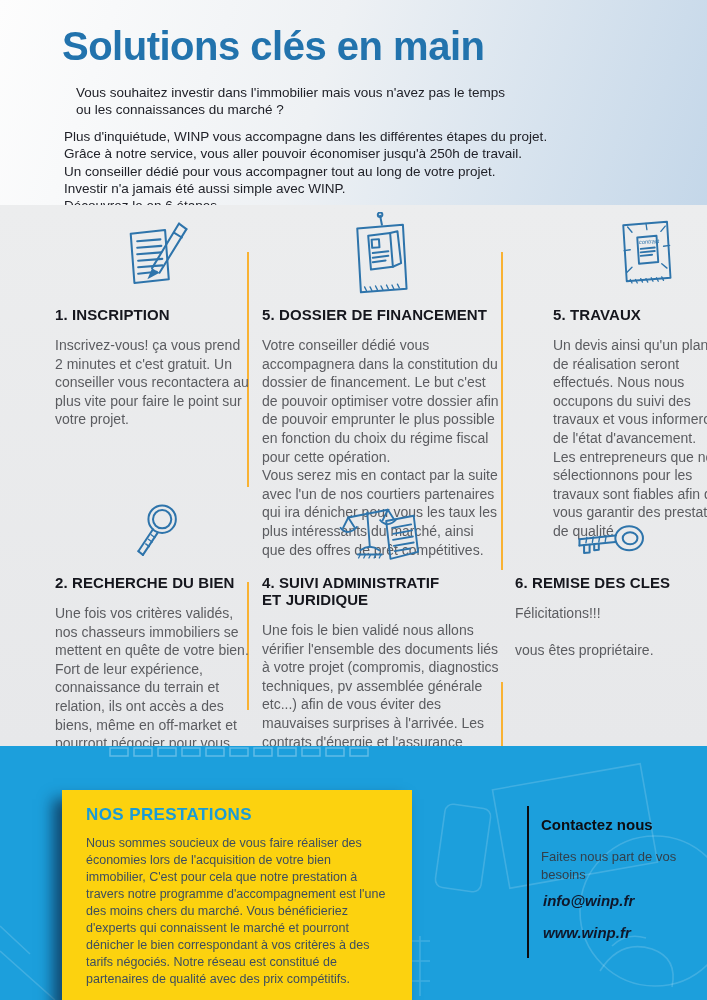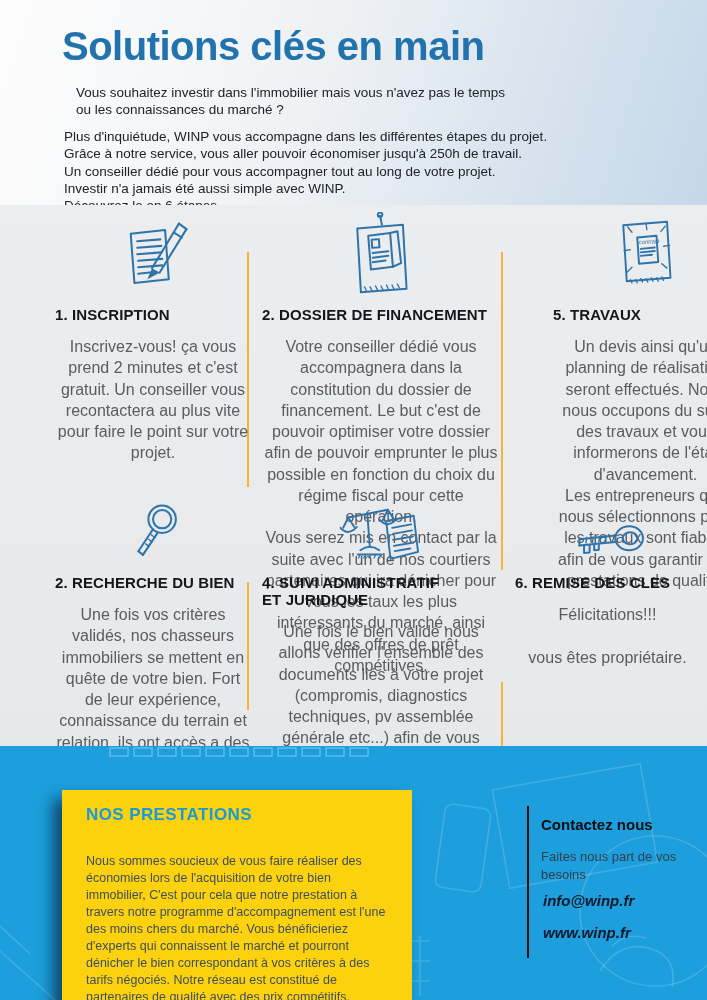--- a/index.html
+++ b/index.html
@@ -37,21 +37,21 @@
   .step-5{left:515px;top:7px;width:185px;margin-left:38px;}
   .step-2{left:55px;top:295px;width:196px;}
   .step-4{left:262px;top:295px;width:238px;}
   .step-6{left:515px;top:295px;width:185px;}
   .icon-wrap{display:flex;align-items:flex-end;justify-content:center;height:84px;margin-bottom:10px;}
   .row2 .icon-wrap{height:64px;}
   .step-title{
     margin:0 0 13px;font-size:15px;font-weight:bold;color:#15161d;
     white-space:pre-line;letter-spacing:.1px;
   }
-  .step-body{font-size:16px;color:#5b5c60;line-height:1.33;white-space:pre-line;text-align:center;}
+  .step-body{font-size:14px;color:#5b5c60;line-height:1.33;white-space:pre-line;}
 
   .divider{position:absolute;width:2px;background:#f9b233;}
   .div-1{left:247px;top:47px;height:235px;}
   .div-2{left:501px;top:47px;height:318px;}
   .div-3{left:247px;top:377px;height:128px;}
   .div-4{left:501px;top:477px;height:64px;}
 
   
   .band{
     position:absolute;top:746px;left:0;width:707px;height:254px;
@@ -61,21 +61,21 @@
   .footer-lead{
     position:absolute;left:55px;top:9px;width:495px;
     color:#ffffff;font-weight:bold;font-size:11.5px;line-height:1.55;
   }
   .prestations{
     position:absolute;left:62px;top:44px;width:350px;box-sizing:border-box;
     background:#fcd20f;padding:15px 20px 18px 24px;
     box-shadow:-9px 9px 14px rgba(8,14,36,0.6);
   }
   .prestations-title{
-    margin:0 0 28px;font-size:17px;font-weight:bold;color:#1a9bd7;letter-spacing:.4px;
+    margin:0 0 10px;font-size:17px;font-weight:bold;color:#1a9bd7;letter-spacing:.4px;
   }
   .prestations-body{font-size:12.5px;color:#3e4e5e;line-height:1.36;}
   .contact-rule{position:absolute;left:527px;top:60px;width:2px;height:152px;background:#0b0c10;}
   .contact-title{position:absolute;left:541px;top:70px;margin:0;font-size:15px;font-weight:bold;color:#0d0d12;}
   .contact-sub{position:absolute;left:541px;top:102px;width:170px;font-size:13px;color:#323f4b;line-height:1.35;}
   .contact-email,.contact-site{
     position:absolute;left:543px;font-size:15px;font-weight:bold;font-style:italic;color:#0f172a;
     text-decoration:none;
   }
   .contact-email{top:146px;}
@@ -140,21 +140,21 @@
             <polygon points="24,26 48,23 51,60 27,63"></polygon>
             <polyline points="48,23 56,21 60,56 51,60"></polyline>
             <rect x="28" y="30" width="8" height="9" transform="rotate(-4 32 34)"></rect>
             <line x1="29" y1="45" x2="46" y2="43"></line>
               <line x1="29" y1="50" x2="46" y2="48"></line>
               <line x1="29" y1="55" x2="43" y2="53"></line>
           </g>
           <path class="sketch-thin" d="M20,82 l2,4 M26,82 l2,4 M32,81 l2,4 M38,81 l2,4 M44,80 l2,4 M50,80 l2,4 M56,79 l2,4"></path>
         </svg>
       </div>
-      <h2 class="step-title">2. DOSSIER DE FINANCEMENT</h2>
+      <h2 class="step-title">5. DOSSIER DE FINANCEMENT</h2>
       <div class="step-body">Votre conseiller dédié vous accompagnera dans la constitution du dossier de financement. Le but c'est de pouvoir optimiser votre dossier afin de pouvoir emprunter le plus possible en fonction du choix du régime fiscal pour cette opération.
 Vous serez mis en contact par la suite avec l'un de nos courtiers partenaires qui ira dénicher pour vous les taux les plus intéressants du marché, ainsi que des offres de prêt compétitives.</div>
     </div>
 
     <div class="step step-5">
       <div class="icon-wrap">
         <svg width="70" height="82" viewBox="0 0 80 92">
           <g class="sketch">
             <polygon points="14,12 64,8 68,72 18,76"></polygon>
             <polygon points="30,26 52,24 54,54 32,56"></polygon>

